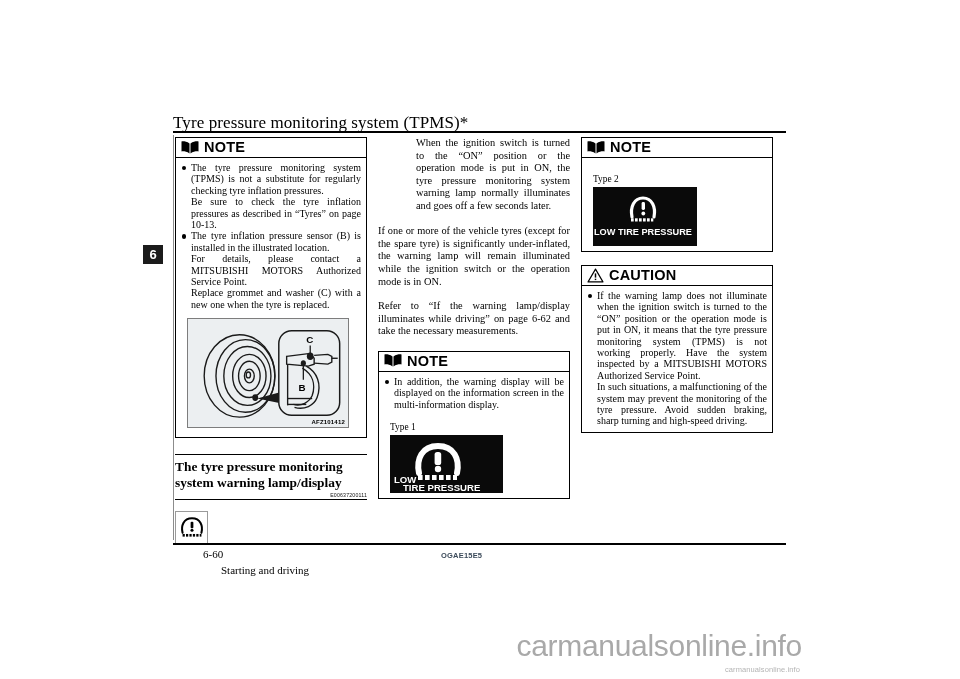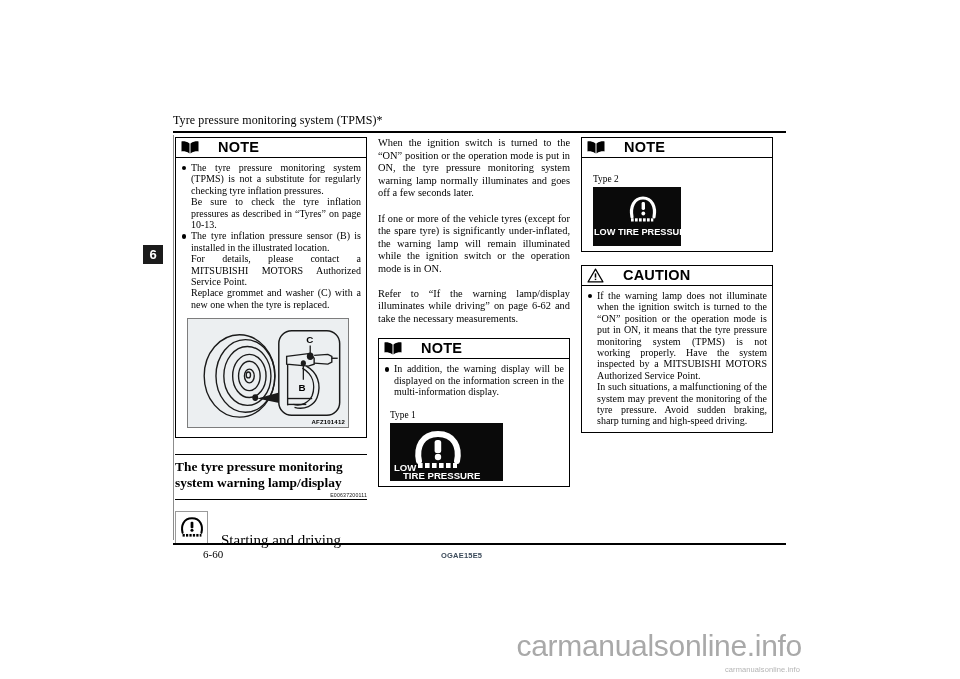--- a/index.html
+++ b/index.html
@@ -21,21 +21,21 @@
     position: absolute;
     left: 0; top: 0;
     width: 960px; height: 625px;
     background: #ffffff;
   }
 
   
   #header-title {
     position: absolute;
     left: 173px; top: 113px;
-    font-size: 12px;
+    font-size: 17px;
     letter-spacing: .1px;
     white-space: nowrap;
   }
   #header-rule {
     position: absolute;
     left: 173px; top: 131px;
     width: 613px; height: 2px;
     background: #000;
   }
 
@@ -68,34 +68,34 @@
 
   p.body {
     margin: 0 0 0 0;
     font-size: 10.4px;
     line-height: 12.6px;
     text-align: justify;
     text-justify: inter-word;
     hyphens: manual;
   }
   p.body + p.body { margin-top: 12.6px; }
-  p.tight { margin-top: 0 !important; }
+  p.tight { margin-top: 0 !important; margin-left: 38px; }
 
   
   .callout {
     border: 1.6px solid #000;
     background: #fff;
     box-sizing: border-box;
   }
   .callout-head {
     border-bottom: 1.6px solid #000;
     padding: 2px 4px 3px 5px;
     display: flex;
     align-items: center;
-    gap: 19px;
+    gap: 5px;
     height: 20px;
     box-sizing: border-box;
   }
   .callout-head .label {
     font-family: "Liberation Sans", sans-serif;
     font-weight: bold;
     font-size: 14.5px;
     letter-spacing: .2px;
     line-height: 14px;
   }
@@ -193,22 +193,22 @@
     background: #000;
   }
   #footer-pageno {
     position: absolute;
     left: 174px; top: 548px;
     font-size: 11px;
     padding-left: 29px;
   }
   #footer-section {
     position: absolute;
-    left: 221px; top: 532px;
-    font-size: 15px;
+    left: 221px; top: 564px;
+    font-size: 11px;
   }
   #footer-code {
     position: absolute;
     left: 441px; top: 551px;
     font-family: "Liberation Sans", sans-serif;
     font-size: 7.5px;
     font-weight: bold;
     color: #3b4a5a;
     letter-spacing: .2px;
   }
@@ -401,21 +401,21 @@
           <svg viewBox="0 0 36 30" width="18" height="15" aria-hidden="true">
             <path d="M1 3 C1 3, 9 1, 17 7 L17 27 C9 21, 1 23, 1 23 Z" fill="#000"></path>
             <path d="M35 3 C35 3, 27 1, 19 7 L19 27 C27 21, 35 23, 35 23 Z" fill="#000"></path>
           </svg>
         </span>
         <span class="label">NOTE</span>
       </div>
       <div class="callout-body">
         <div style="margin-top:12px;">
           <div class="type-label">Type 2</div>
-          <div class="mfd" style="width:88px; height:59px; margin-left:6px;">
+          <div class="mfd" style="width:104px; height:59px; margin-left:6px;">
             <svg viewBox="0 0 100 59" width="100" height="59" aria-hidden="true">
               <g>
                 <path d="M39 30 C37 20, 41 11, 50 11 C59 11, 63 20, 61 30" fill="none" stroke="#fff" stroke-width="3.2" stroke-linecap="round"></path>
                 <rect x="48.6" y="15" width="3.4" height="8" rx="1.4" fill="#fff"></rect>
                 <circle cx="50.3" cy="26.5" r="1.9" fill="#fff"></circle>
                 <g fill="#fff">
                   <rect x="38" y="31.3" width="2.7" height="3.2"></rect>
                   <rect x="42" y="31.3" width="2.7" height="3.2"></rect>
                   <rect x="46" y="31.3" width="2.7" height="3.2"></rect>
                   <rect x="50" y="31.3" width="2.7" height="3.2"></rect>

